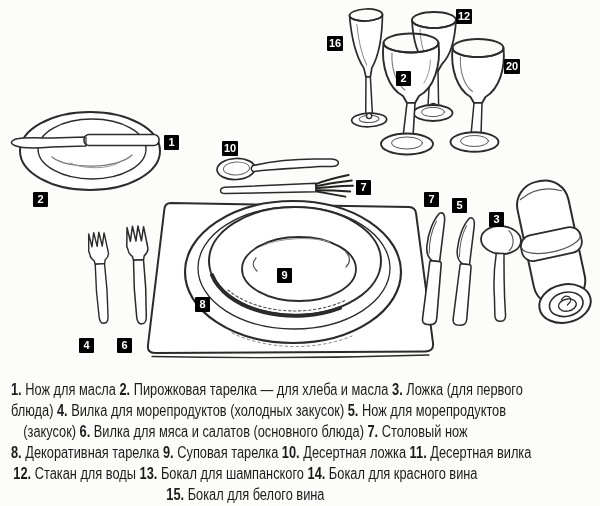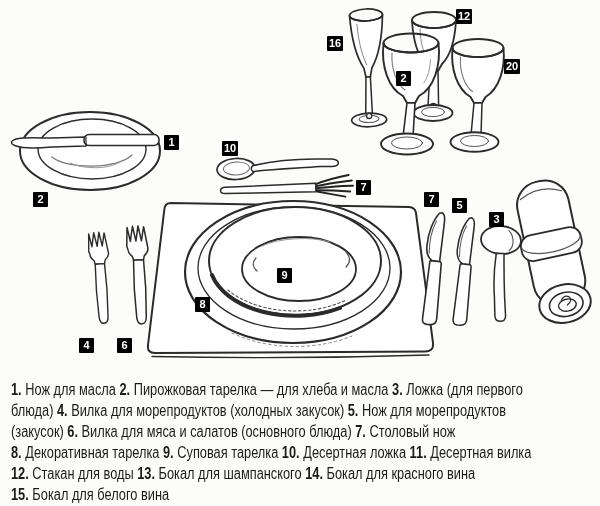--- a/index.html
+++ b/index.html
@@ -5,21 +5,21 @@
   html,body{margin:0;padding:0;background:#ffffff;}
   .stage{position:relative;width:600px;height:506px;background:#fcfcfa;overflow:hidden;
          font-family:"Liberation Sans",sans-serif;}
   .diagram{position:absolute;left:0;top:0;width:600px;height:375px;}
   .diagram svg{display:block;}
   .marker{position:absolute;background:#000000;color:#fff;font-weight:bold;
           font-size:11px;line-height:15px;height:15px;min-width:15px;padding:0 2px;
           box-sizing:border-box;text-align:center;border-radius:1px;
           font-family:"Liberation Sans",sans-serif;}
   .legend{position:absolute;left:11px;top:379px;width:586px;color:#1b1b1b;
-          font-size:16px;line-height:21px;font-family:"Liberation Sans",sans-serif;}
+          font-size:16px;line-height:21px;font-family:"Liberation Sans",sans-serif;text-align:center;}
   .lg-line{white-space:nowrap;transform:scaleX(0.8);transform-origin:0 50%;}
   .lg-line b{font-weight:bold;}
 </style>
 </head>
 <body>
 
 <div class="stage">
   <div class="diagram">
     <svg width="600" height="375" viewBox="0 0 600 375" fill="none" stroke="#2b2b2b" stroke-width="1.8" stroke-linecap="round" stroke-linejoin="round">
 

